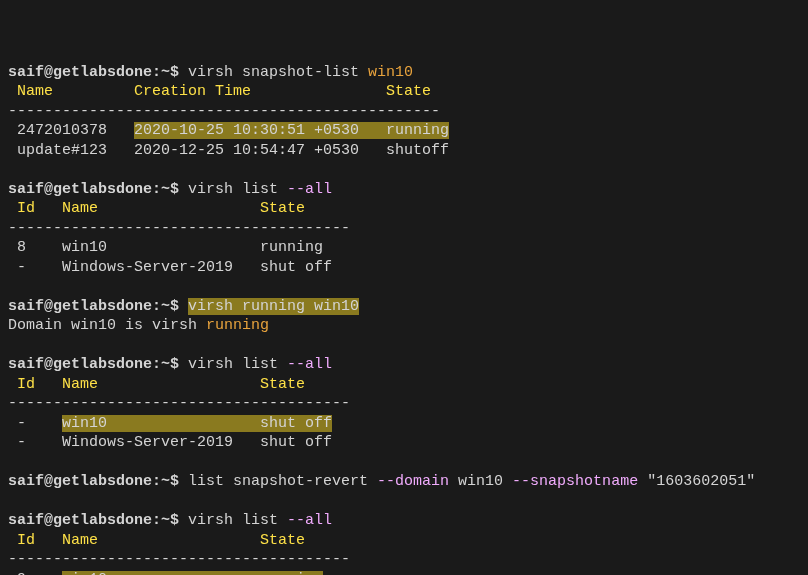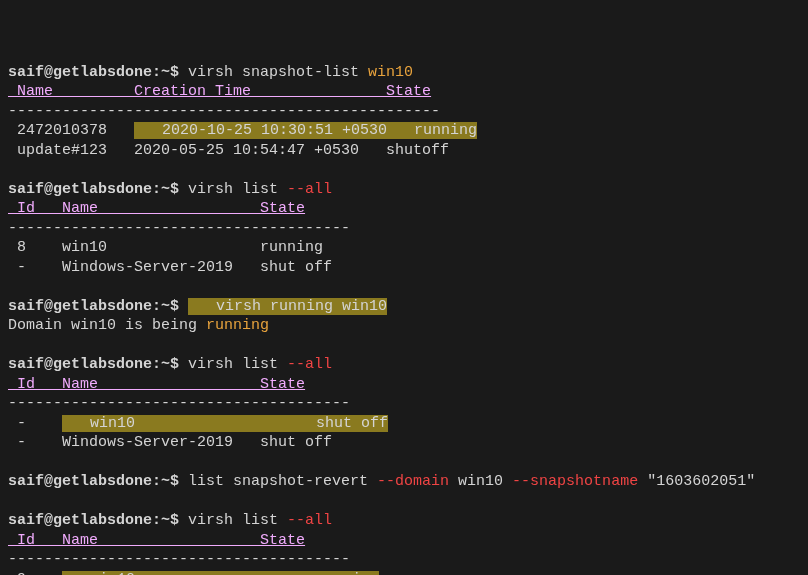--- a/index.html
+++ b/index.html
@@ -10,43 +10,43 @@
       font-size: 15px;
       line-height: 1.3;
       padding: 4px 8px;
       white-space: pre;
       width: 808px;
       height: 575px;
       overflow: hidden;
     }
     .prompt-user { color: #d4d4d4; font-weight: bold; text-align: right; }
     .hl-orange { color: #e8a33d; }
-    .argflag { color: #ef4444; margin-top: 32px; }
-    .hl-bg { background: #8a7a1f; color: #d4d4d4; padding-left: 28px; }
-    .header-row { color: #f0abfc; text-decoration: underline; }
+    .argflag { color: #f0abfc; margin-top: 32px; }
+    .hl-bg { background: #8a7a1f; color: #d4d4d4; }
+    .header-row { color: #fde047; }
     .dashes { color: #d4d4d4; }
   </style>
 </head>
 <body>
 
 
 <div><span class="prompt-user">saif@getlabsdone:~$</span> <span>virsh snapshot-list</span> <span class="hl-orange">win10</span>
 <span class="header-row"> Name         Creation Time               State</span>
 <span class="dashes">------------------------------------------------</span>
 <span> 2472010378   </span><span class="hl-bg">2020-10-25 10:30:51 +0530   running</span>
-<span> update#123   2020-05-25 10:54:47 +0530   shutoff</span>
+<span> update#123   2020-12-25 10:54:47 +0530   shutoff</span>
 
 <span class="prompt-user">saif@getlabsdone:~$</span> <span>virsh list </span><span class="argflag">--all</span>
 <span class="header-row"> Id   Name                  State</span>
 <span class="dashes">--------------------------------------</span>
 <span> 8    win10                 running</span>
 <span> -    Windows-Server-2019   shut off</span>
 
 <span class="prompt-user">saif@getlabsdone:~$</span> <span class="hl-bg">virsh running win10</span>
-<span>Domain win10 is being </span><span class="hl-orange">running</span>
+<span>Domain win10 is virsh </span><span class="hl-orange">running</span>
 
 <span class="prompt-user">saif@getlabsdone:~$</span> <span>virsh list </span><span class="argflag">--all</span>
 <span class="header-row"> Id   Name                  State</span>
 <span class="dashes">--------------------------------------</span>
 <span> -    </span><span class="hl-bg">win10                 </span><span class="hl-bg">shut off</span>
 <span> -    Windows-Server-2019   shut off</span>
 
 <span class="prompt-user">saif@getlabsdone:~$</span> <span>list snapshot-revert </span><span class="argflag">--domain</span><span> win10 </span><span class="argflag">--snapshotname</span><span> "1603602051"</span>
 
 <span class="prompt-user">saif@getlabsdone:~$</span> <span>virsh list </span><span class="argflag">--all</span>

